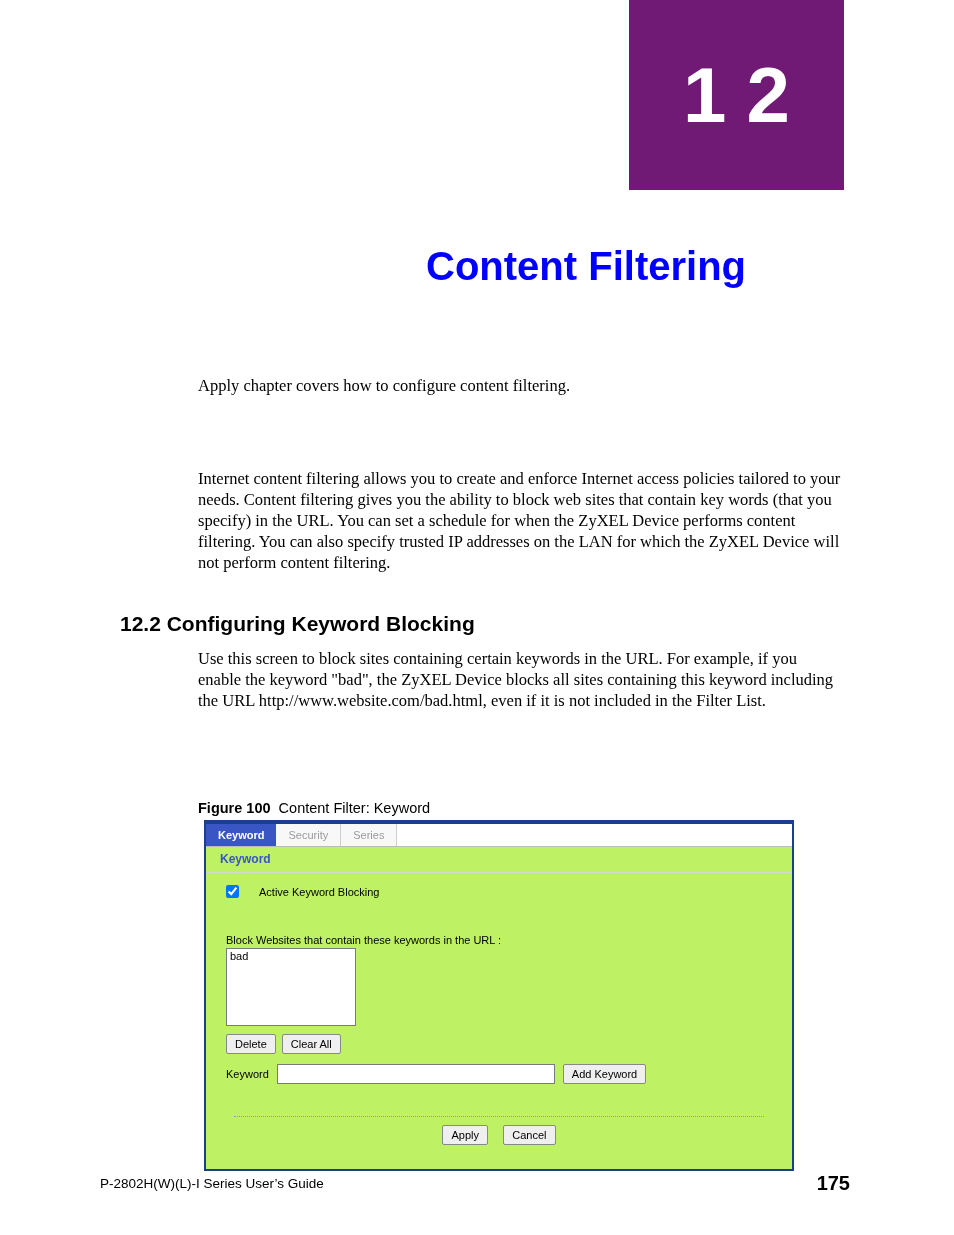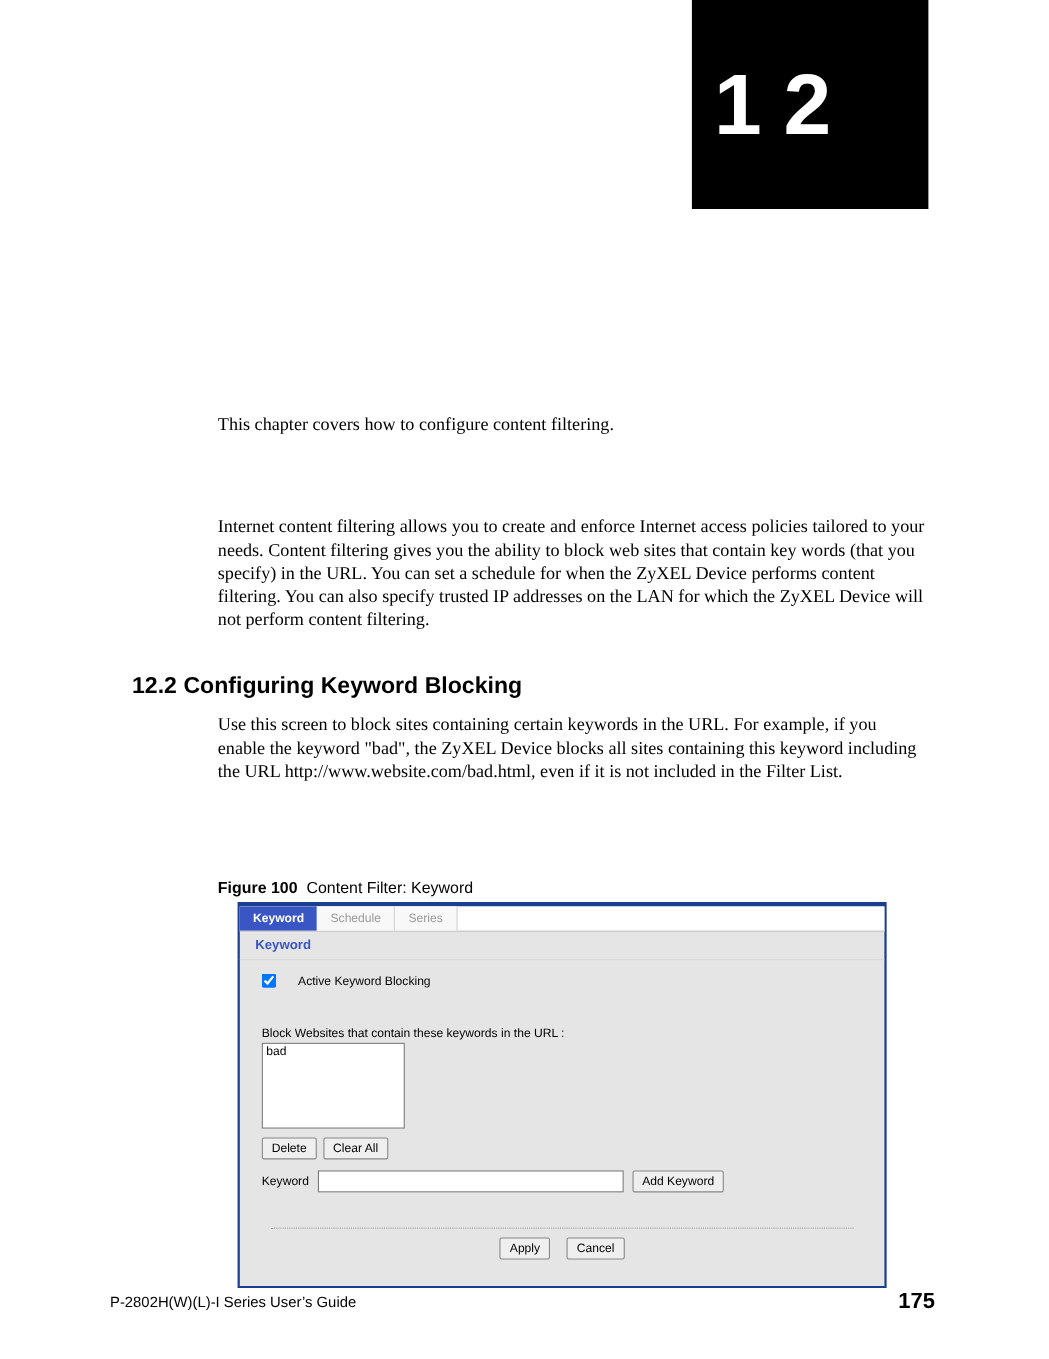--- a/index.html
+++ b/index.html
@@ -18,23 +18,24 @@
     width: 954px;
     height: 1235px;
     box-sizing: border-box;
   }
   .chapter-block {
     position: absolute;
     right: 110px;
     top: 0;
     width: 215px;
     height: 190px;
-    background: #000000;
+    background: #701a75;
     display: flex;
     align-items: center;
+    justify-content: center;
   }
   .chapter-number {
     color: #fff;
     font-family: Arial, Helvetica, sans-serif;
     font-weight: bold;
     font-size: 78px;
     letter-spacing: 20px;
     padding-left: 20px;
   }
   .chapter-title {
@@ -68,28 +69,28 @@
   .body1 { position: absolute; top: 468px; left: 198px; width: 645px; font-size: 16.5px; line-height: 1.28; }
   .sh2 { position: absolute; top: 612px; left: 120px; }
   .body2 { position: absolute; top: 648px; left: 198px; width: 645px; font-size: 16.5px; line-height: 1.28; }
   .body3 { position: absolute; top: 743px; left: 198px; width: 645px; font-size: 16.5px; line-height: 1.28; }
   .figure-caption { position: absolute; top: 800px; left: 198px; font-family: Arial, Helvetica, sans-serif; font-size: 14.5px; }
   .figure-caption b { font-weight: bold; }
 
   .screenshot {
     position: absolute;
     top: 820px;
-    left: 216px;
+    left: 204px;
     width: 590px;
     border: 2px solid #1a3f8f;
     border-top-width: 4px;
     box-sizing: border-box;
     font-family: Verdana, Arial, sans-serif;
     font-size: 11px;
-    background: #e5e5e5;
+    background: #bef264;
   }
   .tabbar {
     background: #fff;
     border-bottom: 1px solid #bbb;
     height: 22px;
     display: flex;
   }
   .tab {
     height: 22px;
     line-height: 22px;
@@ -189,36 +190,37 @@
 </style>
 </head>
 <body>
 
 <div class="page">
 
   <div class="chapter-block">
     <div class="chapter-number">12</div>
   </div>
 
-
-  <div class="intro-text">This chapter covers how to configure content filtering.</div>
+  <div class="chapter-title">Content Filtering</div>
+
+  <div class="intro-text">Apply chapter covers how to configure content filtering.</div>
 
   <div class="body1">Internet content filtering allows you to create and enforce Internet access policies tailored to your needs. Content filtering gives you the ability to block web sites that contain key words (that you specify) in the URL. You can set a schedule for when the ZyXEL Device performs content filtering. You can also specify trusted IP addresses on the LAN for which the ZyXEL Device will not perform content filtering.</div>
 
   <div class="section-head sh2">12.2  Configuring Keyword Blocking</div>
   <div class="body2">Use this screen to block sites containing certain keywords in the URL. For example, if you enable the keyword "bad", the ZyXEL Device blocks all sites containing this keyword including the URL http://www.website.com/bad.html, even if it is not included in the Filter List.</div>
 
   <div class="figure-caption">
     <b>Figure 100</b>&nbsp;&nbsp;<span>Content Filter: Keyword</span>
   </div>
 
   <div class="screenshot">
     <div class="tabbar">
       <div class="tab active">Keyword</div>
-      <div class="tab">Schedule</div>
+      <div class="tab">Security</div>
       <div class="tab">Series</div>
     </div>
     <div class="panel-head">Keyword</div>
     <div class="panel-body">
       <div class="cb-row">
         <input type="checkbox" checked="" style="">
         <span>Active Keyword Blocking</span>
       </div>
       <div class="desc-row">Block Websites that contain these keywords in the URL :</div>
       <div class="listbox">

